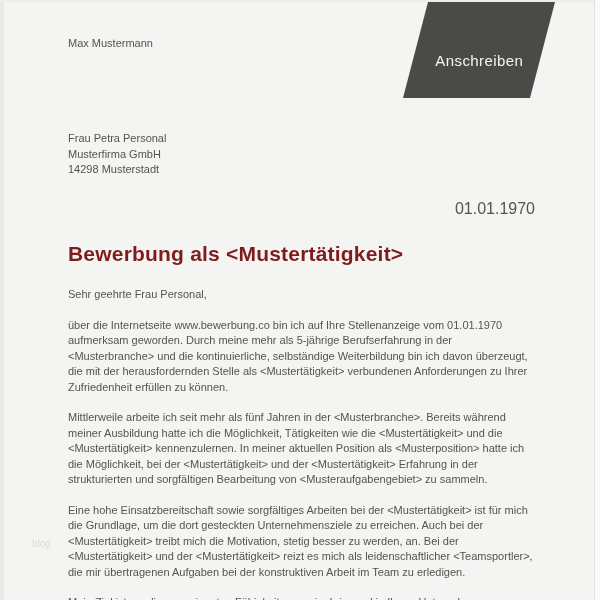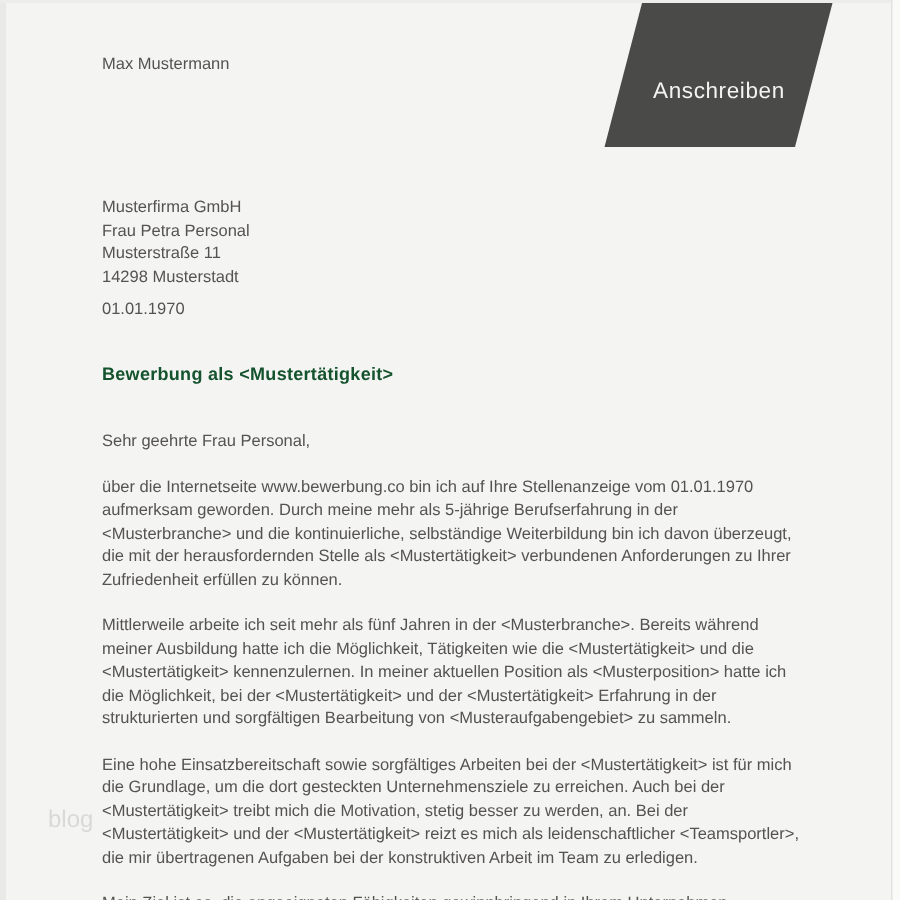--- a/index.html
+++ b/index.html
@@ -36,58 +36,57 @@
   .sender {
     position: absolute; left: 68px; top: 36px;
     font-size: 11px; line-height: 15.5px;
   }
   .recipient {
     position: absolute; left: 68px; top: 131px;
     font-size: 11px; line-height: 15.5px;
   }
   .date-line {
     position: absolute; left: 68px; top: 200px; width: 467px;
-    font-size: 11px;
+    text-align: right; font-size: 16px;
   }
   .subject {
     position: absolute; left: 68px; top: 242px; margin: 0;
-    font-size: 12px; font-weight: bold; color: #14532d;
+    font-size: 21px; font-weight: bold; color: #7f1d1d;
     letter-spacing: 0.2px;
   }
   .body-text {
     position: absolute; left: 68px; top: 287px; width: 470px;
     font-size: 11px; line-height: 15.5px;
   }
   .body-text p { margin: 0 0 15px 0; }
   .watermark {
     position: absolute; left: 32px; top: 538px;
-    font-size: 16px; color: #d9d9d7;
+    font-size: 10px; color: #d9d9d7;
   }
 </style>
 </head>
 <body>
 
 <div>
 
   <div class="edge-left"></div>
   <div class="edge-top"></div>
   <div class="edge-right"></div>
 
   <div class="banner">
     <span class="banner-label">Anschreiben</span>
   </div>
 
   <div class="sender">
     <div>Max Mustermann</div>
   </div>
 
   <div class="recipient">
+    <div>Frau Petra Personal</div>
     <div>Musterfirma GmbH</div>
-    <div>Frau Petra Personal</div>
-    <div>Musterstraße 11</div>
     <div>14298 Musterstadt</div>
   </div>
 
   <div class="date-line">01.01.1970</div>
 
   <h1 class="subject">Bewerbung als &lt;Mustertätigkeit&gt;</h1>
 
   <div class="body-text">
     <p>Sehr geehrte Frau Personal,</p>
     <p>über die Internetseite www.bewerbung.co bin ich auf Ihre Stellenanzeige vom 01.01.1970 aufmerksam geworden. Durch meine mehr als 5-jährige Berufserfahrung in der &lt;Musterbranche&gt; und die kontinuierliche, selbständige Weiterbildung bin ich davon überzeugt, die mit der herausfordernden Stelle als &lt;Mustertätigkeit&gt; verbundenen Anforderungen zu Ihrer Zufriedenheit erfüllen zu können.</p>

